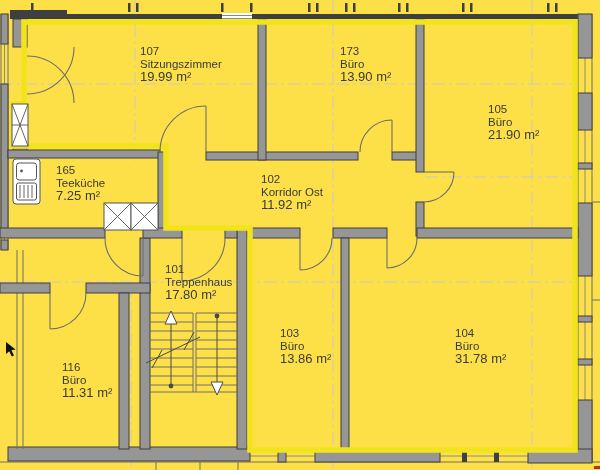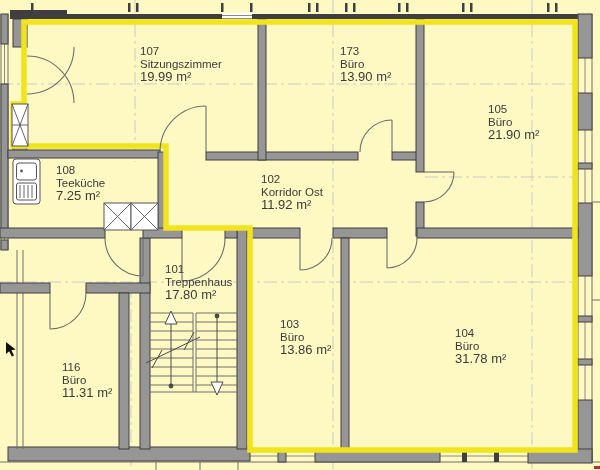--- a/index.html
+++ b/index.html
@@ -1,16 +1,16 @@
 <!DOCTYPE html>
 <html style="--highlight: #f2e41c; --wall_fill: #969696; --wall_outline: #3f3f3f; --line: #6e6e6e; --glass: #8a8a8a; --axis: #c9c9c9; --label: #3a3a3a; --fixture: #555555; --cursor: #111111; --red_mark: #b03030;"><head>
 <meta charset="utf-8">
 <style>
   html,body{margin:0;padding:0;background:#fff;}
-  .plan{position:relative;width:600px;height:470px;background:#fef9c3;overflow:hidden;
+  .plan{position:relative;width:600px;height:470px;background:#fde047;overflow:hidden;
         font-family:"Liberation Sans", sans-serif;}
   .plan svg{position:absolute;left:0;top:0;}
   .wall{fill:var(--wall_fill);stroke:var(--wall_outline);stroke-width:1;}
   .dark{fill:var(--wall_outline);stroke:none;}
   .thin{stroke:var(--line);stroke-width:1;fill:none;}
   .glass{stroke:var(--glass);stroke-width:1;fill:none;}
   .axis{stroke:var(--axis);stroke-width:1;fill:none;stroke-dasharray:13 4 3 4;}
   .door{fill:none;stroke:var(--line);stroke-width:1.1;}
   .fixture{fill:#fff;stroke:var(--fixture);stroke-width:1;}
   .fixline{stroke:var(--fixture);stroke-width:0.9;fill:none;}
@@ -223,35 +223,35 @@
     <span class="rn">173</span>
     <span class="rname">Büro</span>
     <span class="rarea">13.90 m²</span>
   </div>
   <div class="room-label" style="left:488px;top:103px">
     <span class="rn">105</span>
     <span class="rname">Büro</span>
     <span class="rarea">21.90 m²</span>
   </div>
   <div class="room-label" style="left:56px;top:164px">
-    <span class="rn">108</span>
+    <span class="rn">165</span>
     <span class="rname">Teeküche</span>
     <span class="rarea">7.25 m²</span>
   </div>
   <div class="room-label" style="left:261px;top:173px">
     <span class="rn">102</span>
     <span class="rname">Korridor Ost</span>
     <span class="rarea">11.92 m²</span>
   </div>
   <div class="room-label" style="left:165px;top:263px">
     <span class="rn">101</span>
     <span class="rname">Treppenhaus</span>
     <span class="rarea">17.80 m²</span>
   </div>
-  <div class="room-label" style="left:280px;top:318px">
+  <div class="room-label" style="left:280px;top:327px">
     <span class="rn">103</span>
     <span class="rname">Büro</span>
     <span class="rarea">13.86 m²</span>
   </div>
   <div class="room-label" style="left:455px;top:327px">
     <span class="rn">104</span>
     <span class="rname">Büro</span>
     <span class="rarea">31.78 m²</span>
   </div>
   <div class="room-label" style="left:62px;top:361px">

